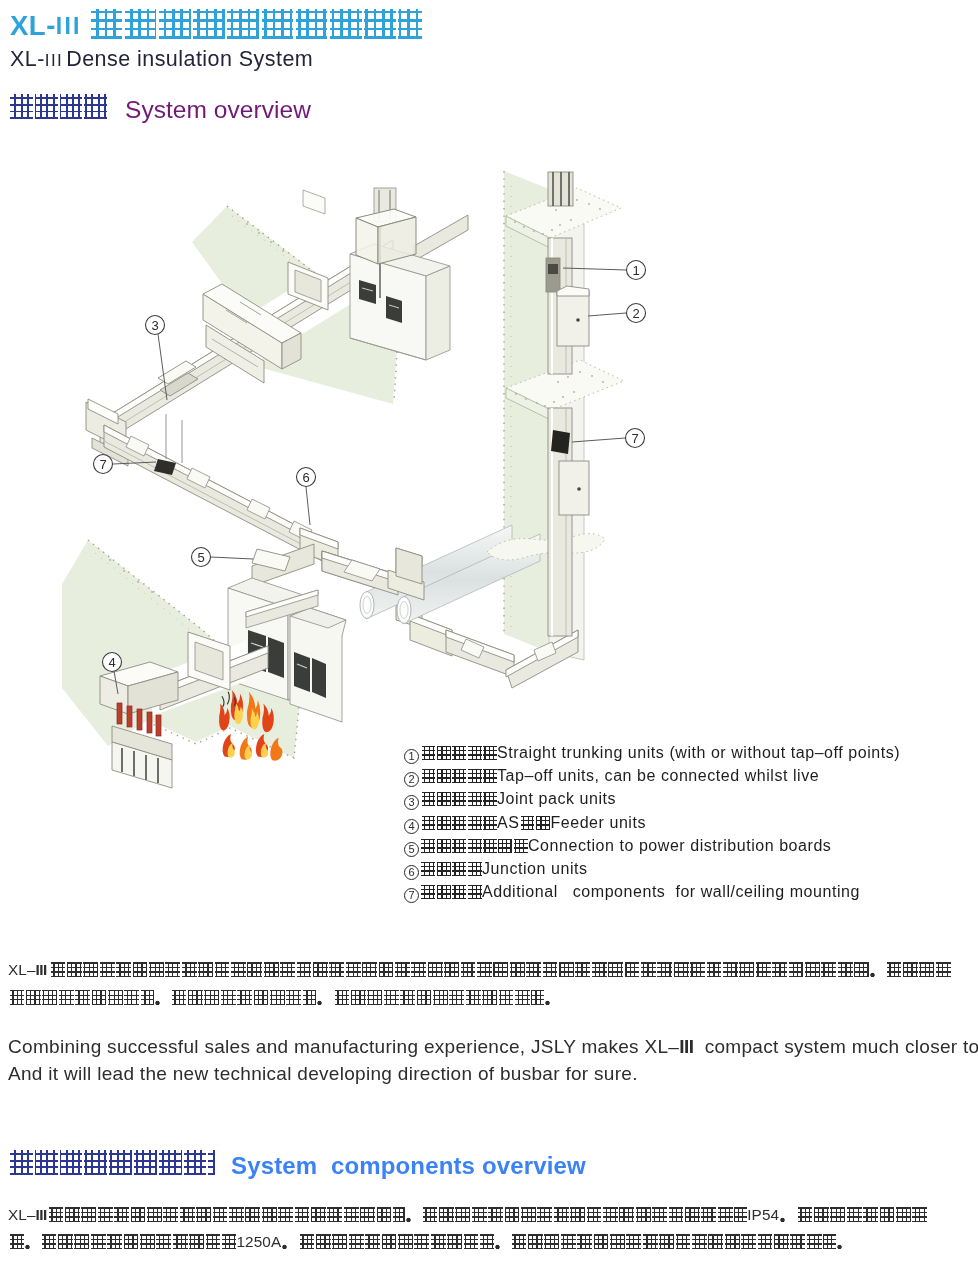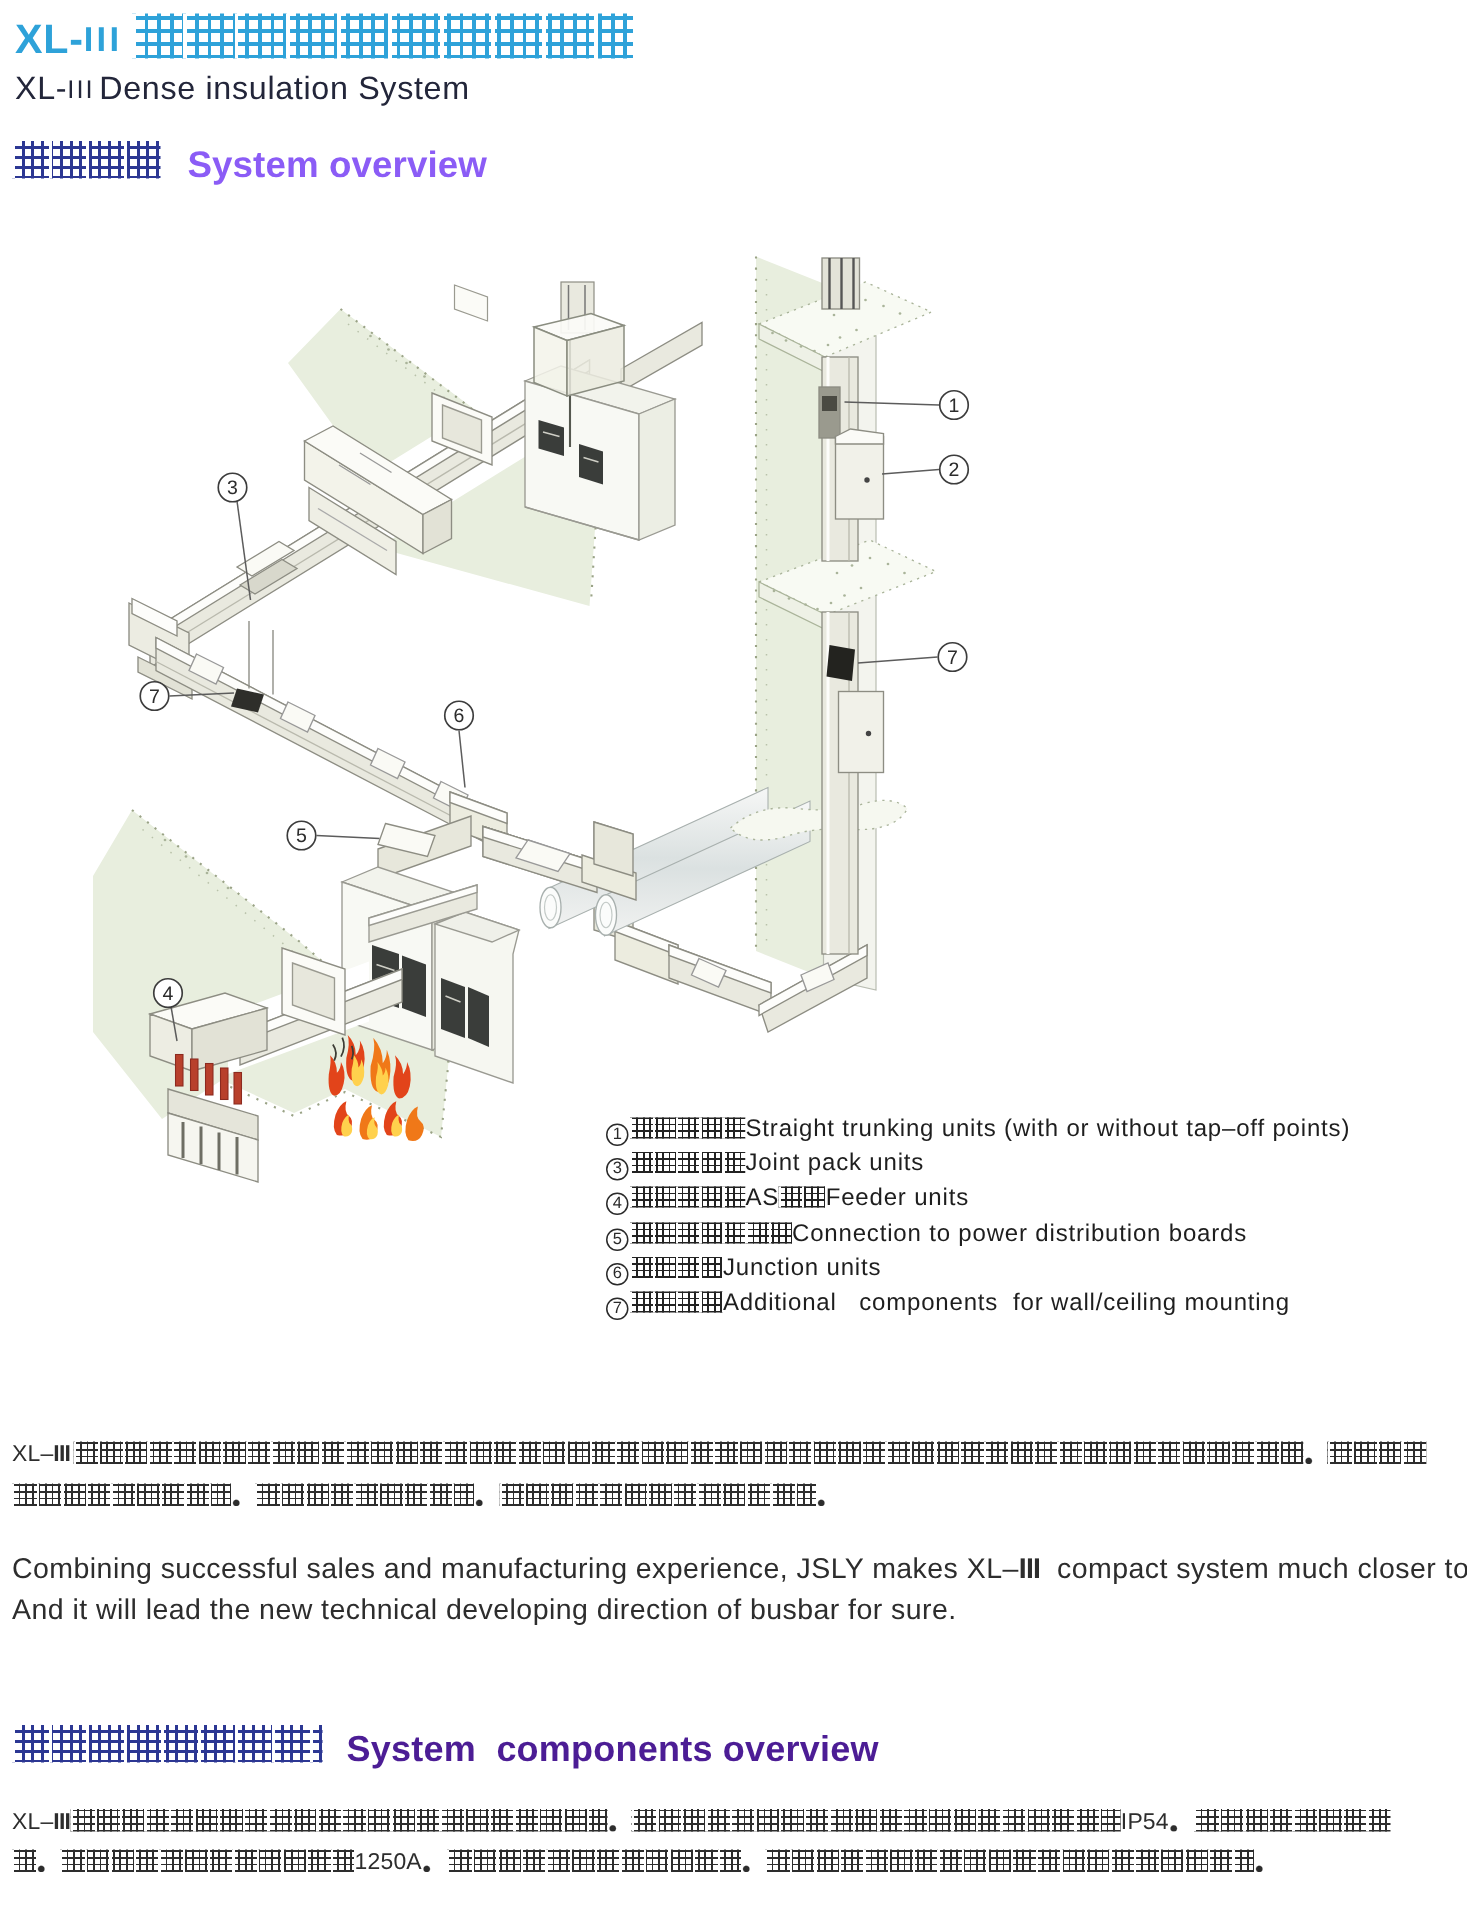--- a/index.html
+++ b/index.html
@@ -33,21 +33,21 @@
 </head>
 <body>
 
 <div class="abs" style="left:10px;top:9px;height:36px">
   <span style="font-size:27.5px;font-weight:bold;color:#2ea2d9;letter-spacing:0.5px;vertical-align:baseline">XL-</span><span style="font-size:23px;font-weight:bold;color:#2ea2d9;letter-spacing:2.2px;vertical-align:1px">III</span><span class="z zt" style="width:334px;height:30px;vertical-align:-4px;margin-left:6px"></span>
 </div>
 
 <div class="abs" style="left:10px;top:47px;font-size:21.5px;color:#23263a;letter-spacing:0.45px">XL-<span style="font-size:17px;letter-spacing:1.4px;vertical-align:0.5px">III</span><span style="margin-left:3px">Dense insulation System</span></div>
 
 <div class="abs" style="left:8px;top:94px;height:28px">
-  <span class="z zh1" style="width:99px;height:25px"></span><span style="font-size:24.5px;font-weight:bold;color:#8b5cf6;letter-spacing:0.05px;vertical-align:-1px;margin-left:18px">System overview</span>
+  <span class="z zh1" style="width:99px;height:25px"></span><span style="font-size:24.5px;font-weight:normal;color:#701a75;letter-spacing:0.05px;vertical-align:-1px;margin-left:18px">System overview</span>
 </div>
 
 <svg class="abs" style="left:0;top:0" width="978" height="945" viewBox="0 0 978 945" fill="none">
 <defs>
 <linearGradient id="pg" x1="0" y1="0" x2="0" y2="1">
   <stop offset="0" stop-color="#f6f7f6"></stop>
         <stop offset="0.5" stop-color="#dbe1e1"></stop>
         <stop offset="1" stop-color="#f1f2f1"></stop>
 </linearGradient>
 </defs>
@@ -328,37 +328,38 @@
     <text x="112" y="666.5">4</text>
     <text x="636" y="274.5">1</text>
     <text x="636" y="317.5">2</text>
     <text x="635" y="442.5">7</text>
   </g>
 </g>
 </svg>
 
 <div class="leg">
   <div><span class="cn">1</span><span class="z zl" style="width:77px;height:14px"></span>Straight trunking units (with or without tap–off points)</div>
+  <div><span class="cn">2</span><span class="z zl" style="width:77px;height:14px"></span>Tap–off units, can be connected whilst live</div>
   <div><span class="cn">3</span><span class="z zl" style="width:77px;height:14px"></span>Joint pack units</div>
   <div><span class="cn">4</span><span class="z zl" style="width:77px;height:14px"></span>AS<span class="z zl" style="width:31px;height:14px"></span>Feeder units</div>
   <div><span class="cn">5</span><span class="z zl" style="width:108px;height:14px"></span>Connection to power distribution boards</div>
   <div><span class="cn">6</span><span class="z zl" style="width:62px;height:14px"></span>Junction units</div>
   <div><span class="cn">7</span><span class="z zl" style="width:62px;height:14px"></span>Additional&nbsp;&nbsp; components&nbsp; for wall/ceiling mounting</div>
 </div>
 
 <div class="abs body" style="left:8px;top:961px">
   <div style="height:28px">XL–<span style="font-weight:bold;letter-spacing:-0.5px">III</span><span class="z zk" style="width:820px;height:15px;margin-left:2px"></span><span class="pc"></span><span class="z zk" style="width:66px;height:15px"></span></div>
   <div style="height:28px"><span class="z zk" style="width:146px;height:15px"></span><span class="pc"></span><span class="z zk" style="width:146px;height:15px"></span><span class="pc"></span><span class="z zk" style="width:211px;height:15px"></span><span class="pc"></span></div>
 </div>
 
 <div class="abs body" style="left:8px;top:1033px;line-height:27px;font-size:19px;letter-spacing:0.3px">
   <div>Combining successful sales and manufacturing experience, JSLY makes XL–<span style="font-weight:bold;letter-spacing:-0.5px">III</span>&nbsp; compact system much closer to customer.</div>
   <div>And it will lead the new technical developing direction of busbar for sure.</div>
 </div>
 
 <div class="abs" style="left:8px;top:1150px;height:28px">
-  <span class="z zh1" style="width:207px;height:25px"></span><span style="font-size:24px;font-weight:bold;color:#4c1d95;letter-spacing:0.15px;vertical-align:-1px;margin-left:16px">System&nbsp; components overview</span>
+  <span class="z zh1" style="width:207px;height:25px"></span><span style="font-size:24px;font-weight:bold;color:#3b82f6;letter-spacing:0.15px;vertical-align:-1px;margin-left:16px">System&nbsp; components overview</span>
 </div>
 
 <div class="abs body" style="left:8px;top:1206px">
   <div style="height:27px">XL–<span style="font-weight:bold;letter-spacing:-0.5px">III</span><span class="z zk" style="width:358px;height:15px"></span><span class="pc"></span><span class="z zk" style="width:326px;height:15px"></span>IP54<span class="pc"></span><span class="z zk" style="width:131px;height:15px"></span></div>
   <div style="height:27px"><span class="z zk" style="width:16px;height:15px"></span><span class="pc"></span><span class="z zk" style="width:196px;height:15px"></span>1250A<span class="pc"></span><span class="z zk" style="width:196px;height:15px"></span><span class="pc"></span><span class="z zk" style="width:326px;height:15px"></span><span class="pc"></span></div>
 </div>
 
 </body></html>

